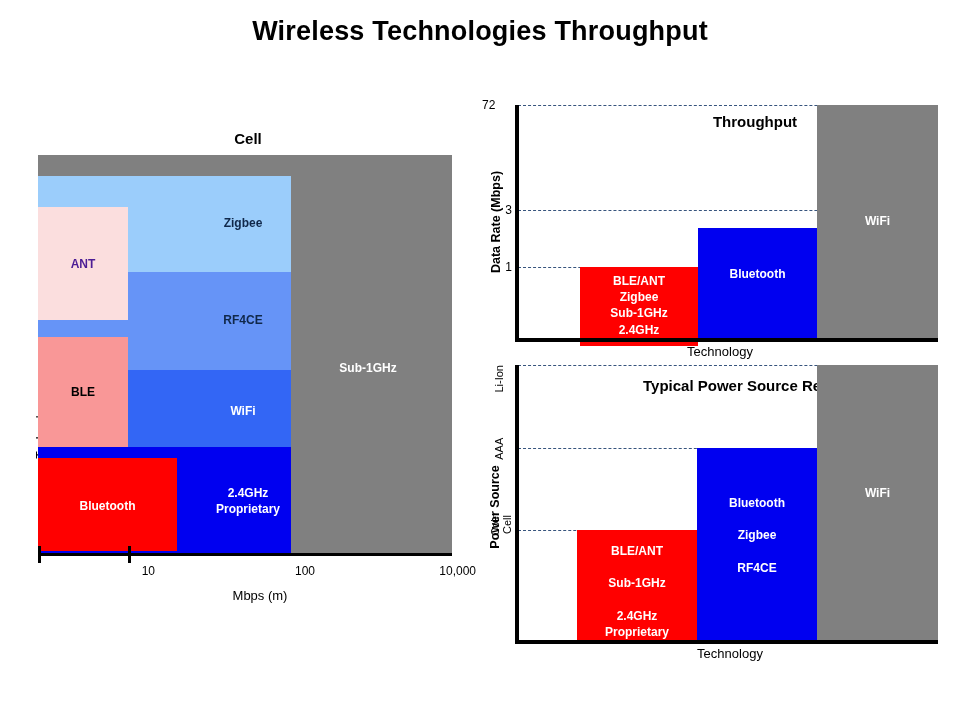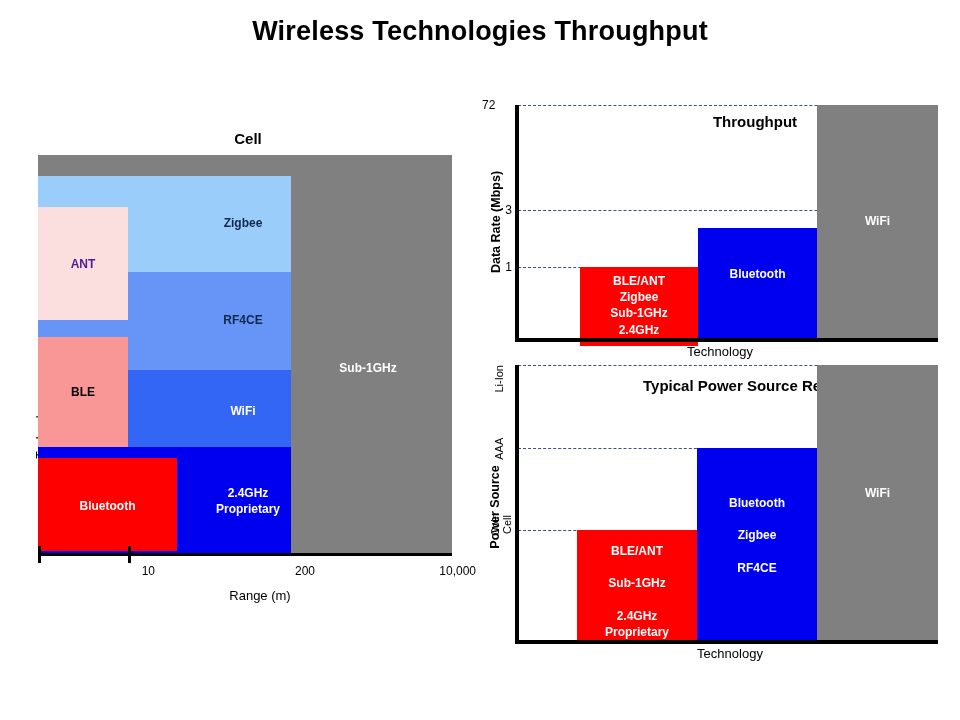--- a/index.html
+++ b/index.html
@@ -108,24 +108,24 @@
 
       <div class="band" style="left:0;top:303px;width:139px;height:93px;background:#FF0000;"></div>
       <div class="band-label" style="left:0px;top:343px;width:139px;color:#ffffff;">Bluetooth</div>
     </div>
 
     <div class="axis-line" style="left:38px;top:433px;width:414px;height:3px;"></div>
     <div class="tick" style="left:38px;top:426px;height:17px;"></div>
     <div class="tick" style="left:128px;top:426px;height:17px;"></div>
 
     <div class="tick-label" style="left:105px;top:444px;width:50px;">10</div>
-    <div class="tick-label" style="left:265px;top:444px;width:50px;">200</div>
+    <div class="tick-label" style="left:265px;top:444px;width:50px;">100</div>
     <div class="tick-label" style="left:418px;top:444px;width:58px;">10,000</div>
 
-    <div class="axis-title" style="left:180px;top:468px;width:160px;">Range  (m)</div>
+    <div class="axis-title" style="left:180px;top:468px;width:160px;">Mbps  (m)</div>
   </div>
 
   <div id="thr-chart">
 
     <div class="chart-title" style="left:200px;top:18px;width:190px;">Throughput</div>
 
     <div id="thr-ylabel">Data Rate (Mbps)</div>
 
     <div class="tick-label" style="left:22px;top:3px;width:30px;text-align:left;">72</div>
     <div class="tick-label" style="left:22px;top:108px;width:30px;text-align:right;">3</div>

